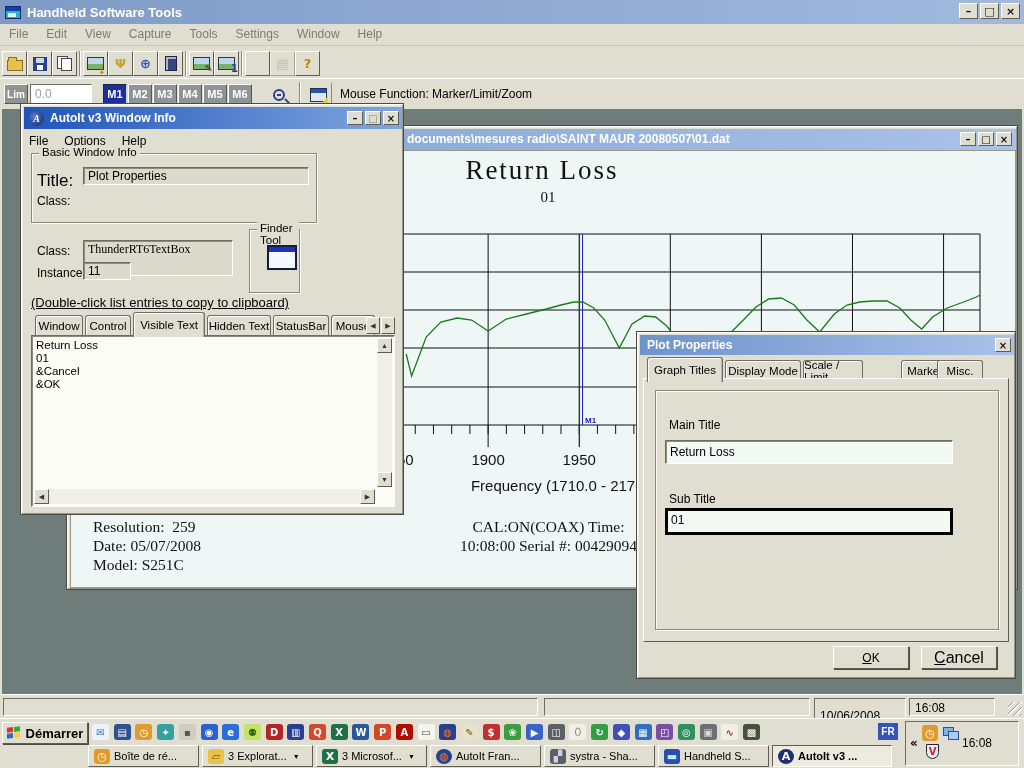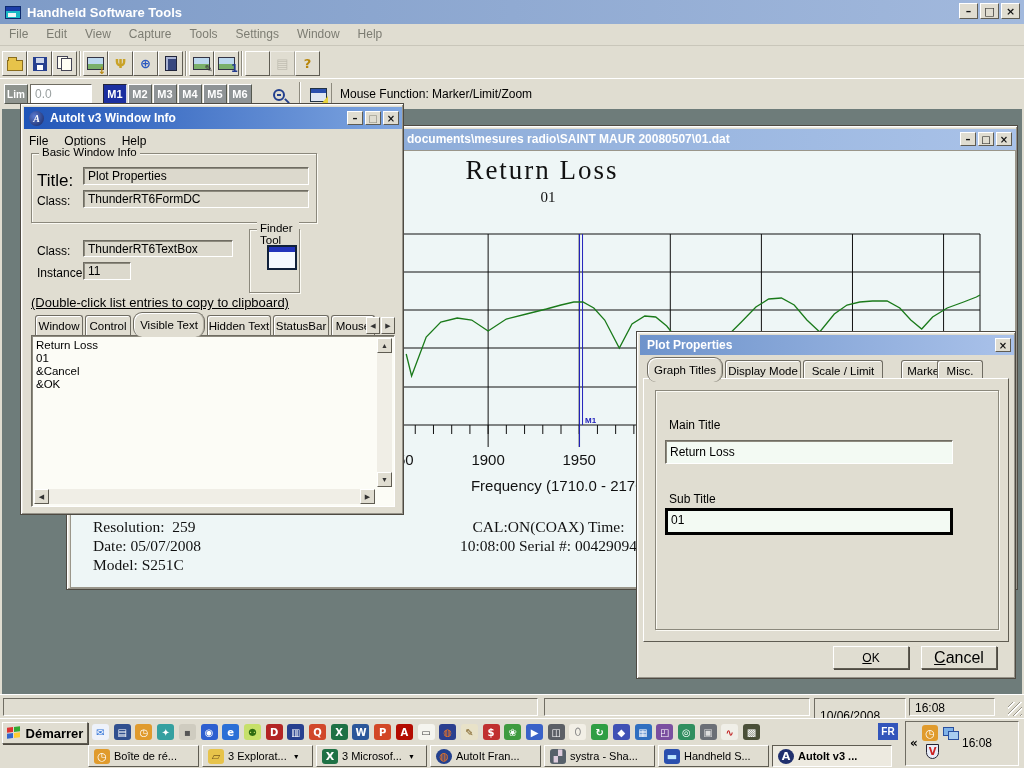--- a/index.html
+++ b/index.html
@@ -22,21 +22,21 @@
   .tb-doc{background:linear-gradient(90deg,#7fa1d1,#a9c2e8);}
   .tb-active{background:linear-gradient(90deg,#2055b8,#7fa6e0);}
   .tb-pp{background:linear-gradient(90deg,#6e93cb,#aac2ea);}
   .grp{position:absolute;border:1px solid #8b887c;box-shadow:inset 1px 1px 0 #fbfaf4,1px 1px 0 #fbfaf4;}
   .grp>.glabel{position:absolute;top:-8px;left:7px;background:#e0ddd1;padding:0 3px;font-size:11.5px;color:#000;}
   .fld{position:absolute;background:#dcd9cd;border:1px solid;border-color:#6f6c62 #ffffff #ffffff #6f6c62;
     box-shadow:inset 1px 1px 0 #8d8a7e;font-size:12px;color:#000;padding:1px 4px;line-height:14px;white-space:nowrap;overflow:hidden;}
   .tab{position:absolute;height:21px;background:#e0ddd1;border:1px solid #6f6c62;border-bottom:none;
     border-top-left-radius:3px;border-top-right-radius:3px;box-shadow:inset 1px 1px 0 #fff;
     font-size:11.5px;display:flex;align-items:center;justify-content:center;color:#000;}
-  .tab.active{height:25px;margin-top:-3px;z-index:3;box-shadow:inset 1px 1px 0 #fff,inset -1px 0 0 #b5b2a6;border-radius:9px;}
+  .tab.active{height:25px;margin-top:-3px;z-index:3;box-shadow:inset 1px 1px 0 #fff,inset -1px 0 0 #b5b2a6;}
   .menuitem{padding:3px 9px;font-size:12px;display:inline-block;}
   .sb-track{background:#f0eee6;position:absolute;}
   .sbtn{position:absolute;background:#e0ddd1;border:1px solid;border-color:#ffffff #5f5c52 #5f5c52 #ffffff;
     display:flex;align-items:center;justify-content:center;font-size:7px;color:#333;}
   
   .icon16{width:16px;height:16px;display:flex;align-items:center;justify-content:center;
     font:bold 11px "DejaVu Sans",sans-serif;border-radius:3px;flex:none;}
   .i-folder{width:16px;height:11px;background:#e7c34a;border:1px solid #8a6d1d;position:relative;margin-top:4px;}
   .i-folder:before{content:"";position:absolute;top:-4px;left:0px;width:7px;height:3px;background:#e7c34a;
     border:1px solid #8a6d1d;border-bottom:none;}
@@ -284,21 +284,21 @@
 </div>
 
 <div class="win" style="left:636px;top:331px;width:380px;height:348px;z-index:3;">
   <div class="titlebar tb-pp" style="left:3px;top:3px;width:374px;height:20px;padding-left:7px;">
     <span>Plot Properties</span>
     <span class="cap small" style="position:absolute;right:3px;top:3px;">×</span>
   </div>
   <div id="pp-tabs">
       <div class="tab active" style="left: 10px; top: 28px; width: 76px;">Graph Titles</div>
       <div class="tab" style="left: 88px; top: 28px; width: 76px;">Display Mode</div>
-      <div class="tab" style="left: 166px; top: 28px; width: 80px;">Scale / Limit</div>
+      <div class="tab" style="left: 166px; top: 28px; width: 60px;">Scale / Limit</div>
       <div class="tab" style="left: 244px; top: 28px; width: 54px; margin-left: 20px;">Markers</div>
       <div class="tab" style="left: 300px; top: 28px; width: 46px;">Misc.</div>
     </div>
   <div class="abs" style="left:6px;top:46px;width:366px;height:264px;background:#e0ddd1;border:1px solid;border-color:#fff #5f5c52 #5f5c52 #fff;"></div>
   <div class="grp" style="left:18px;top:58px;width:344px;height:240px;"></div>
   <div class="abs" style="left:32px;top:86px;font-size:12px;">Main Title</div>
   <div class="fld" style="left:28px;top:108px;width:288px;height:24px;background:#f3faf3;padding-top:4px;">
     <span>Return Loss</span>
   </div>
   <div class="abs" style="left:32px;top:160px;font-size:12px;">Sub Title</div>
@@ -324,24 +324,23 @@
     </span>
   </div>
   <div id="ai-menu" style="position:absolute;left:4px;top:27px;height:20px;color:#000;"><div class="menuitem" style="padding: 3px 12px 3px 4px;">File</div><div class="menuitem" style="padding: 3px 12px 3px 4px;">Options</div><div class="menuitem" style="padding: 3px 12px 3px 4px;">Help</div></div>
 
   <div class="grp" style="left:10px;top:49px;width:286px;height:70px;">
     <span class="glabel">Basic Window Info</span>
   </div>
   <div class="abs" style="left:16px;top:67px;font-size:17px;">Title:</div>
   <div class="fld" style="left:62px;top:63px;width:226px;height:18px;"><span>Plot Properties</span></div>
   <div class="abs" style="left:16px;top:90px;font-size:12px;">Class:</div>
-  <div class="fld" style="left:62px;top:86px;width:226px;height:18px;"><span>ThunderRT6FormDC</span></div>
 
   <div class="abs" style="left:16px;top:140px;font-size:12px;">Class:</div>
-  <div class="fld" style="left:62px;top:136px;width:150px;height:17px;"><span>ThunderRT6TextBox</span></div>
+  <div class="fld" style="left:62px;top:136px;width:150px;height:36px;font-family:Liberation Serif, serif;"><span>ThunderRT6TextBox</span></div>
   <div class="abs" style="left:16px;top:162px;font-size:12px;">Instance:</div>
   <div class="fld" style="left:62px;top:158px;width:48px;height:18px;"><span>11</span></div>
 
   <div class="grp" style="left:228px;top:125px;width:51px;height:64px;">
     <span class="glabel">Finder Tool</span>
   </div>
   <div class="abs" style="left:246px;top:141px;">
     <span class="i-finder" style="display:block;"></span>
   </div>
 

